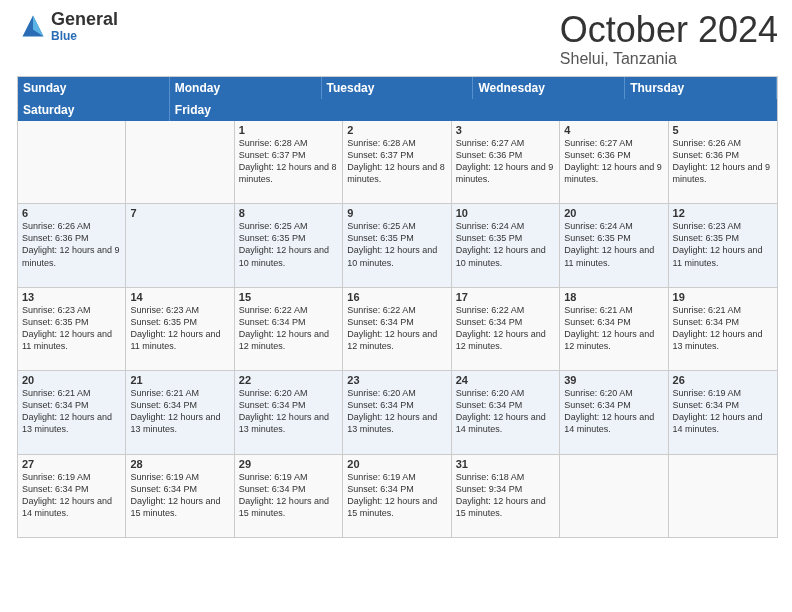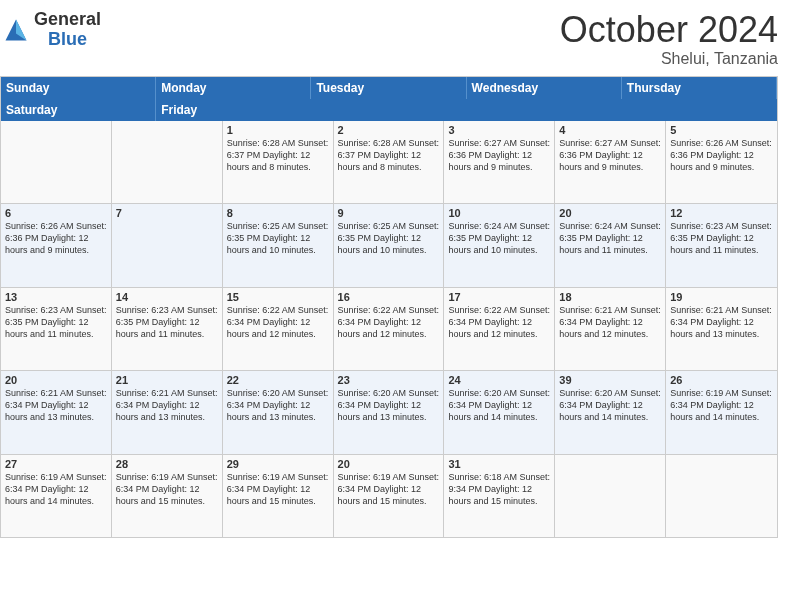--- a/index.html
+++ b/index.html
@@ -8,21 +8,21 @@
       background: #fff;
       width: 792px;
       height: 612px;
       overflow: hidden;
     }
     .page {
       width: 792px;
       height: 548px;
       display: flex;
       flex-direction: column;
-      padding: 10px 14px 10px 0;
+      padding: 10px 14px 10px 17px;
     }
     .header {
       display: flex;
       justify-content: space-between;
       align-items: flex-start;
       margin-bottom: 8px;
     }
     .logo {
       display: flex;
       align-items: center;
@@ -31,33 +31,32 @@
       display: flex;
       flex-direction: column;
       line-height: 1.1;
     }
     .logo-general {
       font-size: 18px;
       font-weight: bold;
       color: #333;
     }
     .logo-blue {
-      font-size: 18px;
+      font-size: 12px;
       font-weight: bold;
       color: #2a6db5;
-      text-align: center;
     }
     .logo-icon {
       width: 28px;
       height: 28px;
       margin-left: 2px;
       margin-right: 4px;
     }
     .title-block {
-      text-align: right;
+      text-align: left;
     }
     .month-title {
       font-size: 36px;
       font-weight: normal;
       color: #333;
       line-height: 1.1;
     }
     .subtitle {
       font-size: 16px;
       color: #555;

